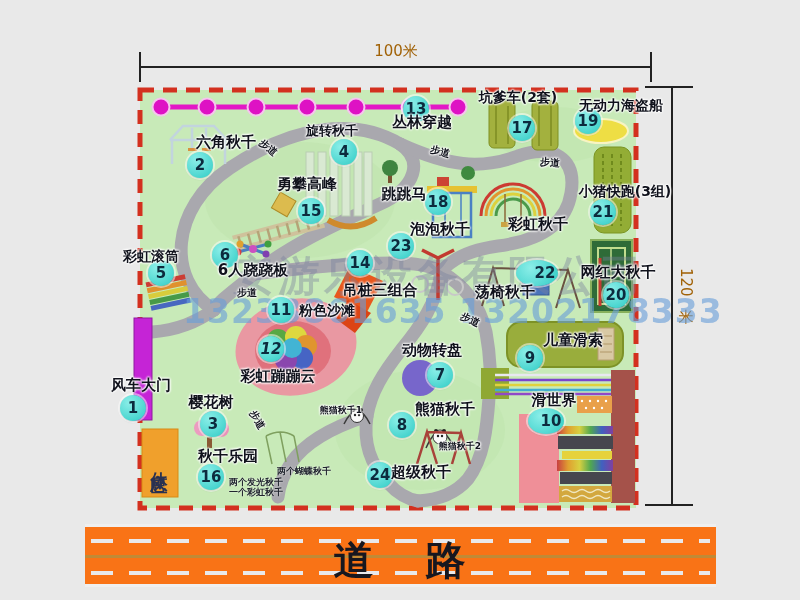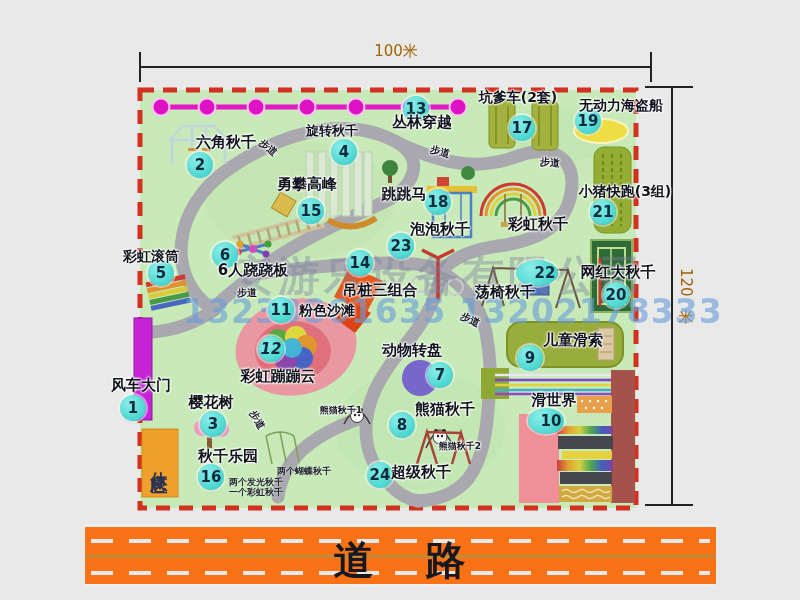--- a/index.html
+++ b/index.html
@@ -316,21 +316,21 @@
       <div class="map-label" style="left: 226px; top: 143px; font-size: 15px;">六角秋千</div>
       <span class="marker" style="left: 213px; top: 424px;">3</span>
       <div class="map-label" style="left: 211px; top: 403px; font-size: 15px;">樱花树</div>
       <span class="marker" style="left: 344px; top: 152px;">4</span>
       <div class="map-label" style="left: 332px; top: 131px; font-size: 13px;">旋转秋千</div>
       <span class="marker" style="left: 161px; top: 273px;">5</span>
       <div class="map-label" style="left: 151px; top: 256px; font-size: 14px;">彩虹滚筒</div>
       <span class="marker" style="left: 225px; top: 255px;">6</span>
       <div class="map-label" style="left: 253px; top: 271px; font-size: 15px;">6人跷跷板</div>
       <span class="marker" style="left: 440px; top: 375px;">7</span>
-      <div class="map-label" style="left: 412px; top: 351px; font-size: 15px;">动物转盘</div>
+      <div class="map-label" style="left: 432px; top: 351px; font-size: 15px;">动物转盘</div>
       <span class="marker" style="left: 402px; top: 425px;">8</span>
       <div class="map-label" style="left: 445px; top: 410px; font-size: 15px;">熊猫秋千</div>
       <span class="marker" style="left: 530px; top: 358px;">9</span>
       <div class="map-label" style="left: 573px; top: 341px; font-size: 15px;">儿童滑索</div>
       <span class="marker" style="left: 546px; top: 421px; padding-left: 10px;">10</span>
       <div class="map-label" style="left: 554px; top: 401px; font-size: 15px;">滑世界</div>
       <span class="marker" style="left: 281px; top: 310px;">11</span>
       <div class="map-label" style="left: 327px; top: 310px; font-size: 14px;">粉色沙滩</div>
       <span class="marker" style="left: 271px; top: 349px; font-style: italic;">12</span>
       <div class="map-label" style="left: 278px; top: 377px; font-size: 15px;">彩虹蹦蹦云</div>

